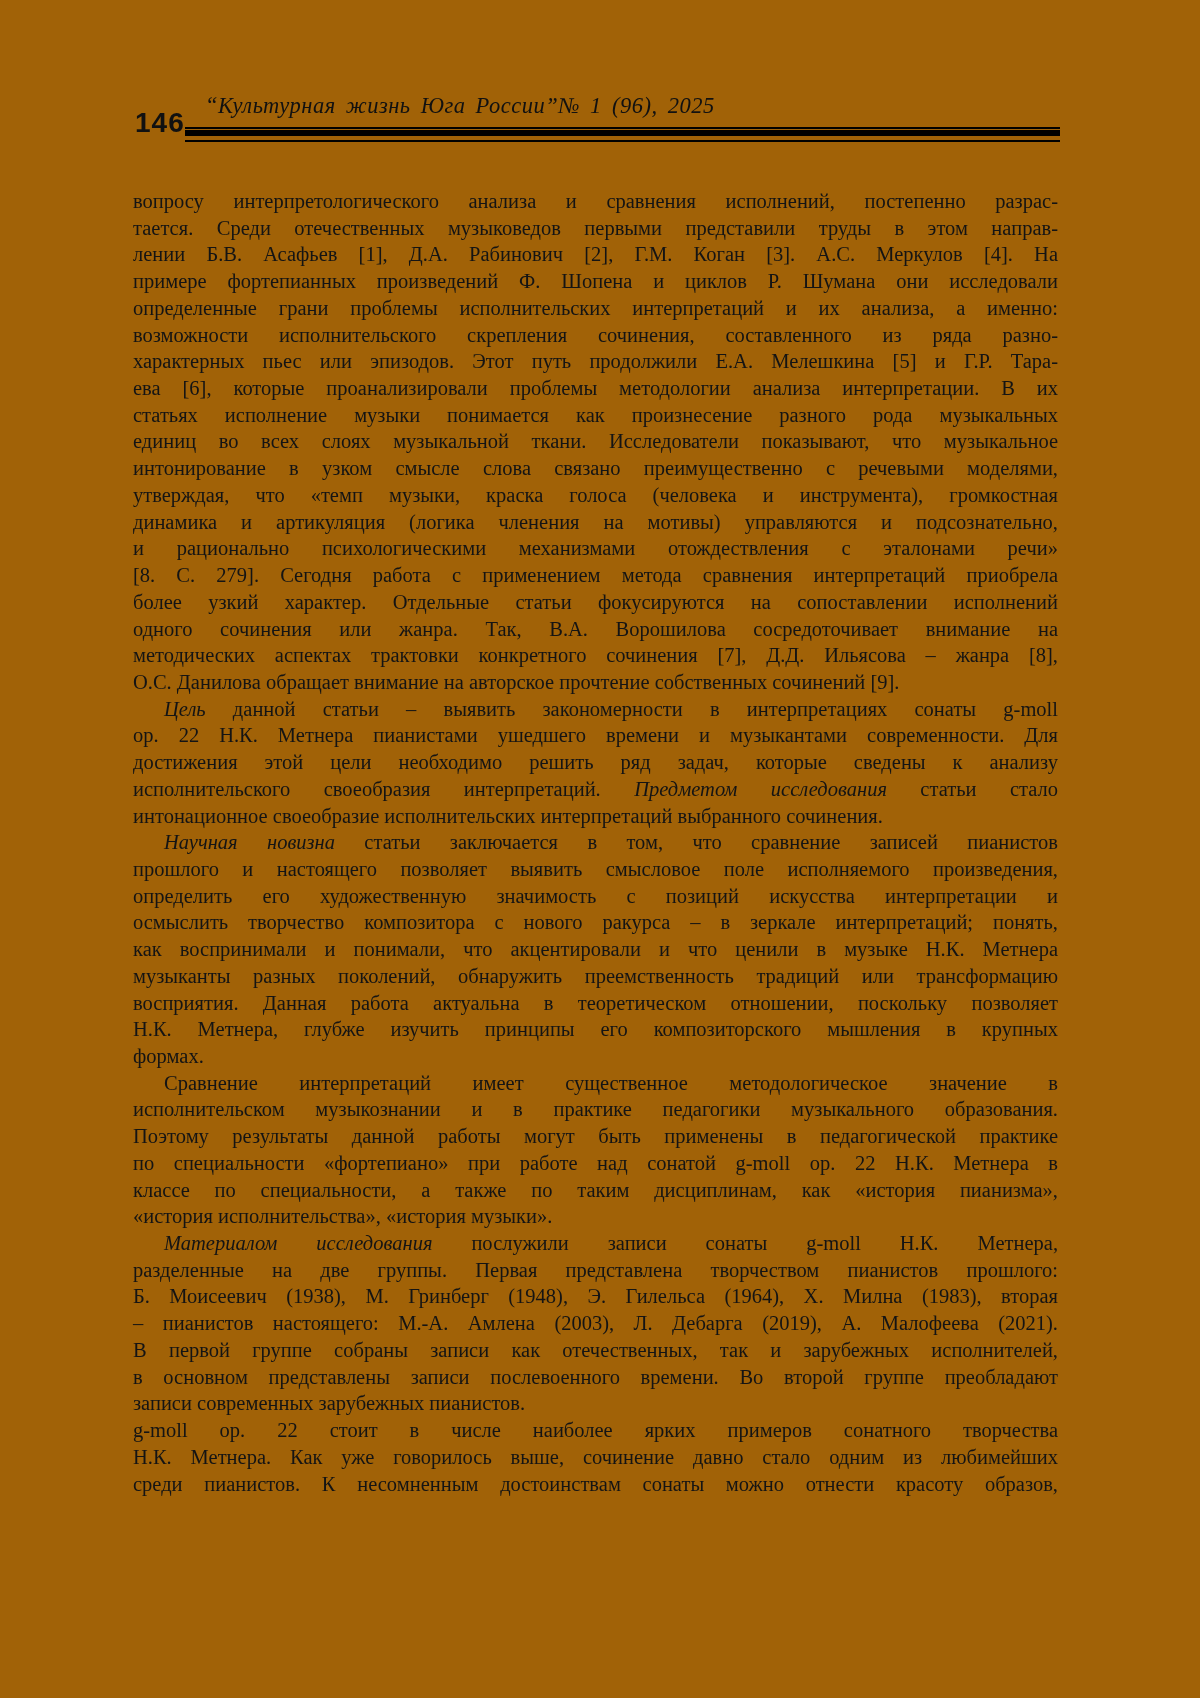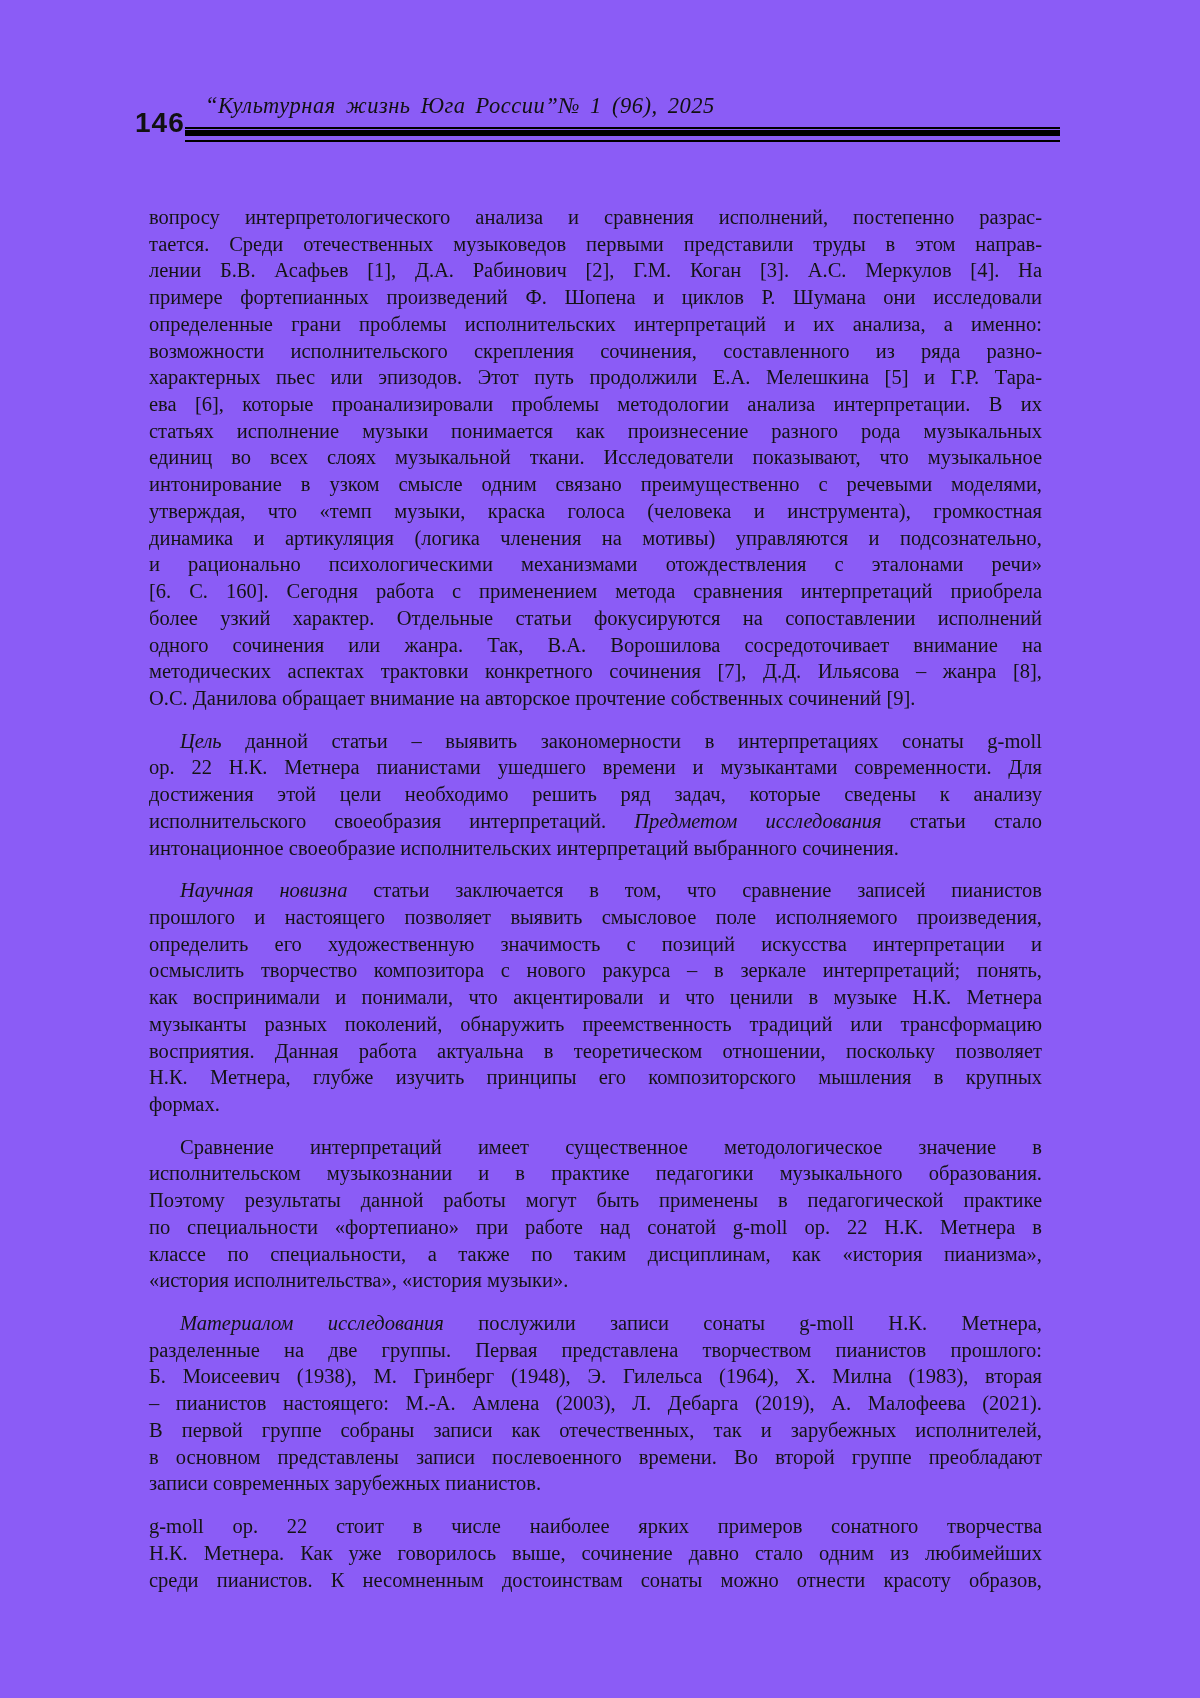--- a/index.html
+++ b/index.html
@@ -1,20 +1,20 @@
 <!DOCTYPE html>
 <html lang="ru"><head>
 <meta charset="utf-8">
 <style>
   html, body { margin: 0; padding: 0; background: #ffffff; }
   .page {
     position: relative;
     width: 1200px;
     height: 1698px;
-    background: #8b5cf6;
+    background: #a16207;
     color: #151515;
     font-family: "Liberation Serif", serif;
     overflow: hidden;
   }
   .page-number {
     position: absolute;
     left: 135px;
     top: 107px;
     font-family: "Liberation Sans", sans-serif;
     font-weight: 700;
@@ -42,21 +42,21 @@
   .rule-bottom{ top: 140px; height: 2px; }
   .body-text {
     position: absolute;
     left: 133px;
     top: 188px;
     width: 925px;
     font-size: 20.5px;
     line-height: 26.72px;
     color: #141414;
   }
-  .paragraph { margin: 16px; padding: 0; }
+  .paragraph { margin: 0; padding: 0; }
   .ln { text-align: justify; text-align-last: justify; }
   .ln.last { text-align-last: left; }
   .ln.ind { text-indent: 31px; }
   .it { font-style: italic; }
 </style>
 </head>
 <body>
 
 <div class="page">
   <div class="page-number">146</div>
@@ -75,25 +75,25 @@
         <div class="ln"><span>вопросу интерпретологического анализа и сравнения исполнений, постепенно разрас-</span></div>
         <div class="ln"><span>тается. Среди отечественных музыковедов первыми представили труды в этом направ-</span></div>
         <div class="ln"><span>лении Б.В. Асафьев [1], Д.А. Рабинович [2], Г.М. Коган [3]. А.С. Меркулов [4]. На</span></div>
         <div class="ln"><span>примере фортепианных произведений Ф. Шопена и циклов Р. Шумана они исследовали</span></div>
         <div class="ln"><span>определенные грани проблемы исполнительских интерпретаций и их анализа, а именно:</span></div>
         <div class="ln"><span>возможности исполнительского скрепления сочинения, составленного из ряда разно-</span></div>
         <div class="ln"><span>характерных пьес или эпизодов. Этот путь продолжили Е.А. Мелешкина [5] и Г.Р. Тара-</span></div>
         <div class="ln"><span>ева [6], которые проанализировали проблемы методологии анализа интерпретации. В их</span></div>
         <div class="ln"><span>статьях исполнение музыки понимается как произнесение разного рода музыкальных</span></div>
         <div class="ln"><span>единиц во всех слоях музыкальной ткани. Исследователи показывают, что музыкальное</span></div>
-        <div class="ln"><span>интонирование в узком смысле одним связано преимущественно с речевыми моделями,</span></div>
+        <div class="ln"><span>интонирование в узком смысле слова связано преимущественно с речевыми моделями,</span></div>
         <div class="ln"><span>утверждая, что «темп музыки, краска голоса (человека и инструмента), громкостная</span></div>
         <div class="ln"><span>динамика и артикуляция (логика членения на мотивы) управляются и подсознательно,</span></div>
         <div class="ln"><span>и рационально психологическими механизмами отождествления с эталонами речи»</span></div>
-        <div class="ln"><span>[6. С. 160]. Сегодня работа с применением метода сравнения интерпретаций приобрела</span></div>
+        <div class="ln"><span>[8. С. 279]. Сегодня работа с применением метода сравнения интерпретаций приобрела</span></div>
         <div class="ln"><span>более узкий характер. Отдельные статьи фокусируются на сопоставлении исполнений</span></div>
         <div class="ln"><span>одного сочинения или жанра. Так, В.А. Ворошилова сосредоточивает внимание на</span></div>
         <div class="ln"><span>методических аспектах трактовки конкретного сочинения [7], Д.Д. Ильясова – жанра [8],</span></div>
         <div class="ln last"><span>О.С. Данилова обращает внимание на авторское прочтение собственных сочинений [9].</span></div>
       </div>
       <div class="paragraph">
         <div class="ln ind"><span class="it">Цель</span><span> данной статьи – выявить закономерности в интерпретациях сонаты g-moll</span></div>
         <div class="ln"><span>op. 22 Н.К. Метнера пианистами ушедшего времени и музыкантами современности. Для</span></div>
         <div class="ln"><span>достижения этой цели необходимо решить ряд задач, которые сведены к анализу</span></div>
         <div class="ln"><span>исполнительского своеобразия интерпретаций. </span><span class="it">Предметом исследования</span><span> статьи стало</span></div>

